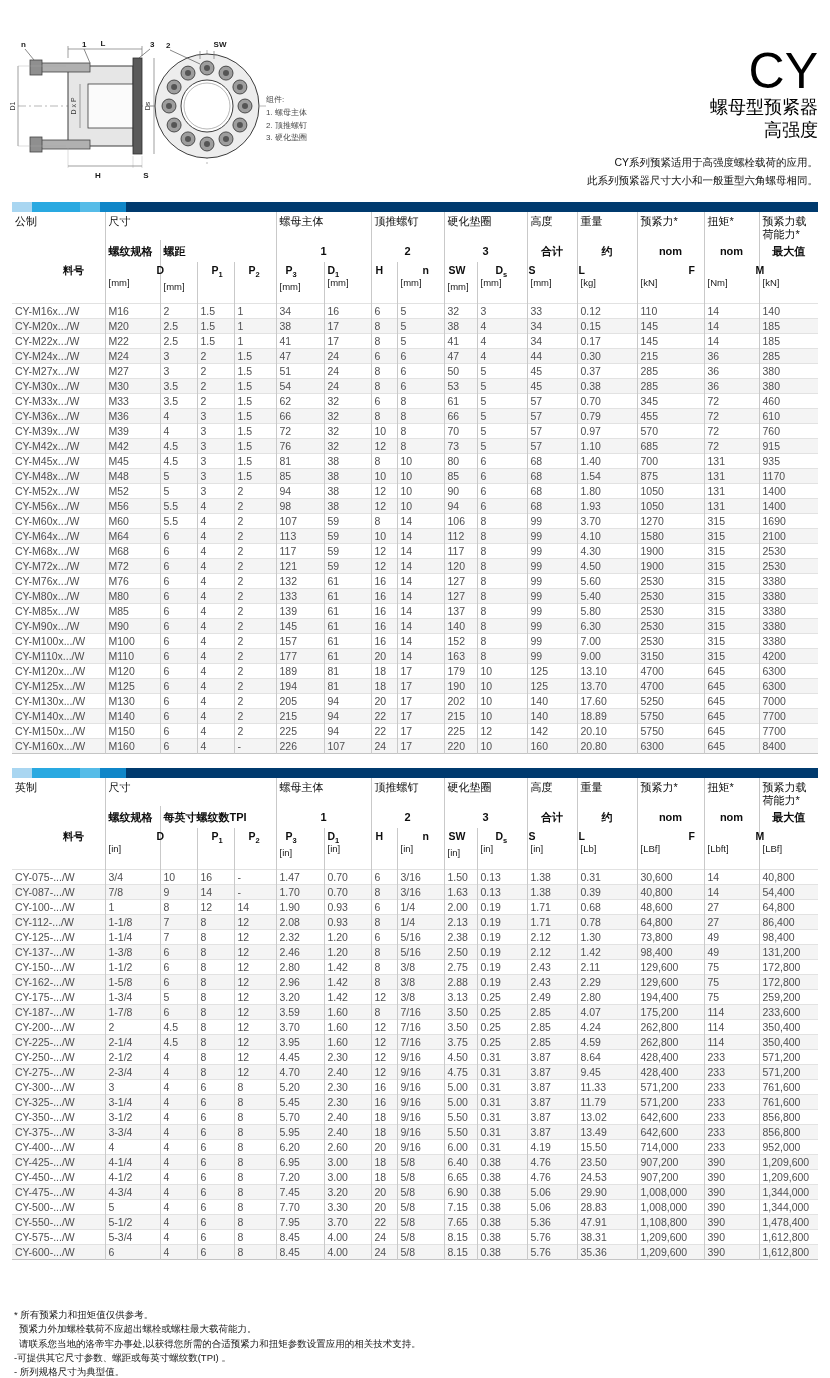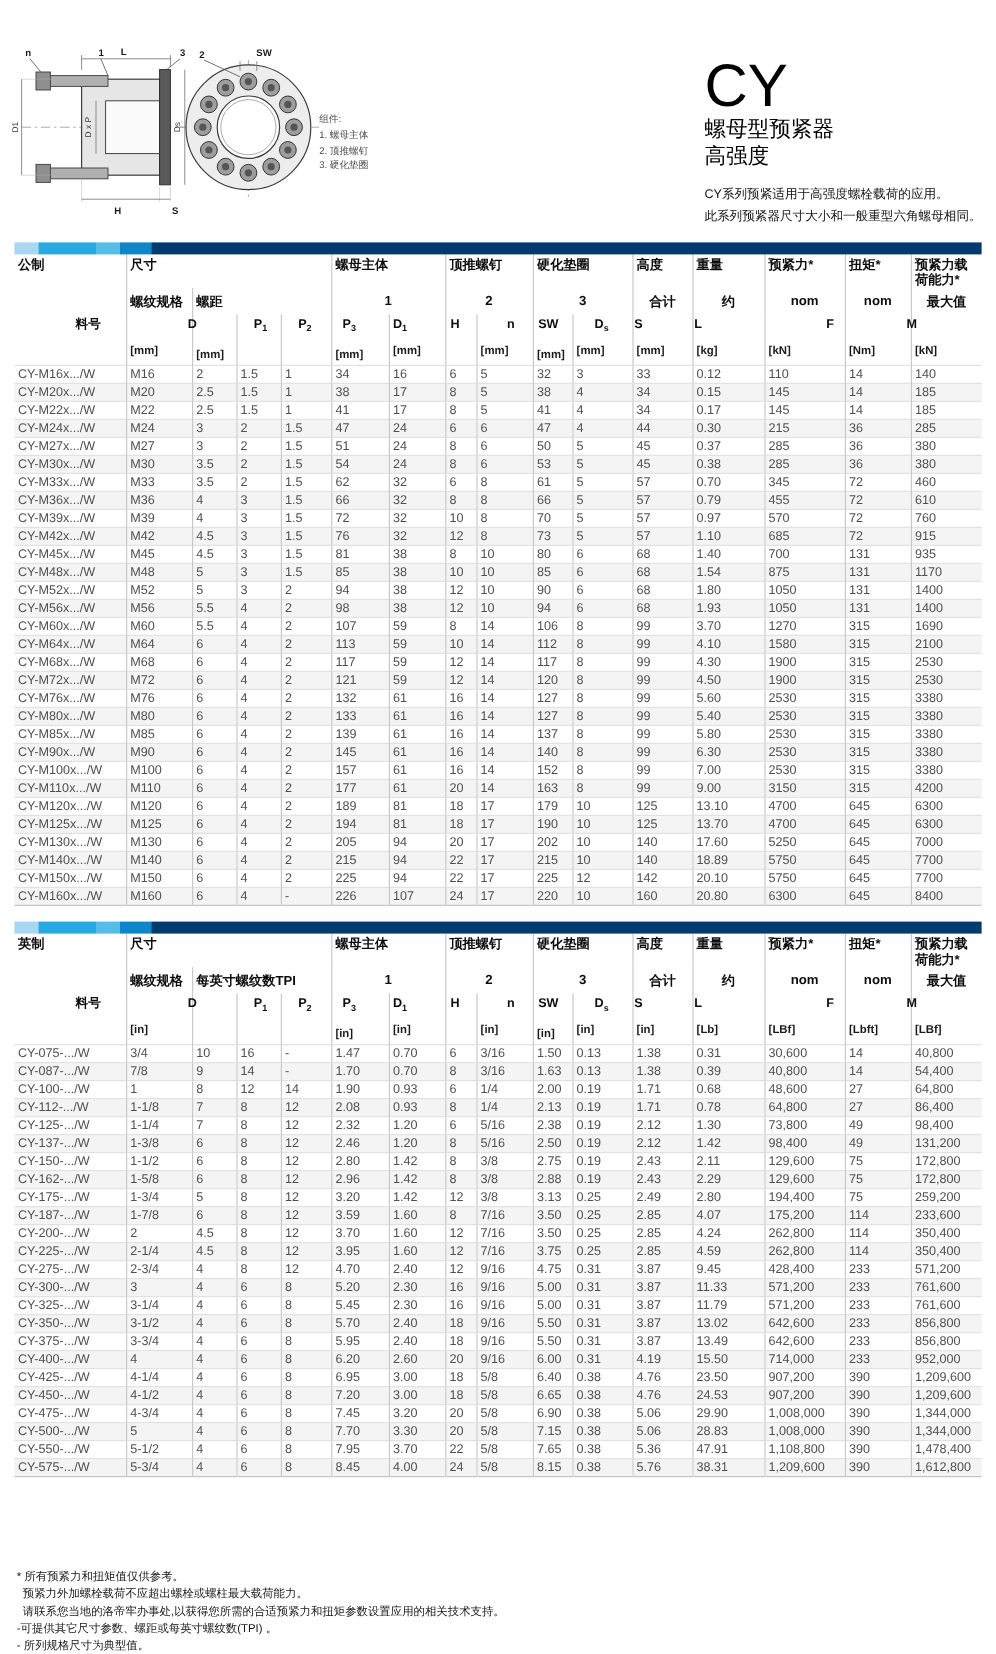--- a/index.html
+++ b/index.html
@@ -1,43 +1,43 @@
 <!DOCTYPE html>
 <html><head>
 <meta charset="utf-8">
 <style>
   html,body{margin:0;padding:0;background:#fff;}
   .page{position:relative;width:830px;height:1378px;background:#fff;overflow:hidden;
         font-family:"Liberation Sans","DejaVu Sans",sans-serif;color:#1a1a1a;}
   
   .drawing{position:absolute;left:10px;top:36px;}
   .legend{position:absolute;left:266px;top:94px;font-size:8px;color:#4a4a4a;line-height:1.6;}
-  .titleblock{position:absolute;right:12px;top:46px;}
+  .titleblock{position:absolute;right:12px;top:46px;text-align:right;}
   .title-code{font-size:50px;line-height:1.0;font-weight:400;color:#000;}
   .title-sub{font-size:18px;line-height:1.25;font-weight:400;color:#000;}
   .title-desc{margin-top:13px;font-size:10.5px;line-height:1.7;color:#111;}
   
   .bluebar{display:flex;height:10px;width:806px;}
   .bluebar div{height:100%;}
   
   .tblock{position:absolute;left:12px;width:806px;}
   .tblock.metric{top:202px;}
   .tblock.imperial{top:768px;}
   table.dt{border-collapse:collapse;table-layout:fixed;width:806px;border-bottom:1px solid #c4c4c4;}
   table.dt th,table.dt td{box-sizing:border-box;border-left:1px solid #c9c9c9;}
   table.dt th.first,table.dt td.first{border-left:none;}
-  .g1 th{height:22px;text-align:left;font-size:11px;font-weight:bold;color:#0d0d0d;
+  .g1 th{height:22px;text-align:left;font-size:11px;font-weight:normal;color:#0d0d0d;
          padding:3px 3px 0 3px;vertical-align:top;line-height:1.15;}
   .g2 th{height:22px;text-align:left;font-size:11px;font-weight:bold;color:#0d0d0d;
          padding:1px 3px;vertical-align:middle;white-space:nowrap;}
   .g2 th.c{text-align:center;}
   .g3 th{height:41px;text-align:left;font-size:10.5px;padding:2px 3px;vertical-align:top;}
   .g3 .bl{display:block;font-weight:bold;color:#0d0d0d;min-height:13px;line-height:13px;padding-left:48px;}
   .g3 sub{font-size:7.5px;}
-  .g3 .u{display:block;font-weight:bold;font-size:9.5px;color:#1a1a1a;margin-top:10px;line-height:12px;}
+  .g3 .u{display:block;font-weight:normal;font-size:9.5px;color:#1a1a1a;margin-top:0;line-height:12px;}
   tbody td{font-size:10.5px;color:#4f4f51;padding:0 3px;height:15px;line-height:14px;
            border-top:1px solid #e2e2e2;white-space:nowrap;overflow:hidden;}
   tbody tr:nth-child(even) td{background:#f4f4f4;}
   
   .footnotes{position:absolute;left:14px;top:1308px;font-size:9.5px;color:#161616;line-height:1.5;}
   .footnotes .ind{padding-left:5px;}
   
   .drawing text{font-family:"Liberation Sans","DejaVu Sans",sans-serif;}
   .lbl{font-size:8px;font-weight:bold;fill:#1a1a1a;}
   .dim{font-size:7px;fill:#333;}
@@ -1150,20 +1150,38 @@
               <td>7/16</td>
               <td>3.75</td>
               <td>0.25</td>
               <td>2.85</td>
               <td>4.59</td>
               <td>262,800</td>
               <td>114</td>
               <td>350,400</td>
             </tr>
             <tr>
+              <td class="first">CY-250-.../W</td>
+              <td>2-1/2</td>
+              <td>4</td>
+              <td>8</td>
+              <td>12</td>
+              <td>4.45</td>
+              <td>2.30</td>
+              <td>12</td>
+              <td>9/16</td>
+              <td>4.50</td>
+              <td>0.31</td>
+              <td>3.87</td>
+              <td>8.64</td>
+              <td>428,400</td>
+              <td>233</td>
+              <td>571,200</td>
+            </tr>
+            <tr>
               <td class="first">CY-275-.../W</td>
               <td>2-3/4</td>
               <td>4</td>
               <td>8</td>
               <td>12</td>
               <td>4.70</td>
               <td>2.40</td>
               <td>12</td>
               <td>9/16</td>
               <td>4.75</td>
@@ -1365,20 +1383,38 @@
               <td>24</td>
               <td>5/8</td>
               <td>8.15</td>
               <td>0.38</td>
               <td>5.76</td>
               <td>38.31</td>
               <td>1,209,600</td>
               <td>390</td>
               <td>1,612,800</td>
             </tr>
+            <tr>
+              <td class="first">CY-600-.../W</td>
+              <td>6</td>
+              <td>4</td>
+              <td>6</td>
+              <td>8</td>
+              <td>8.45</td>
+              <td>4.00</td>
+              <td>24</td>
+              <td>5/8</td>
+              <td>8.15</td>
+              <td>0.38</td>
+              <td>5.76</td>
+              <td>35.36</td>
+              <td>1,209,600</td>
+              <td>390</td>
+              <td>1,612,800</td>
+            </tr>
           </tbody>
         </table>
       </div>
   </div>
 
   <div class="footnotes">
     <div>* 所有预紧力和扭矩值仅供参考。</div>
     <div class="ind">预紧力外加螺栓载荷不应超出螺栓或螺柱最大载荷能力。</div>
     <div class="ind">请联系您当地的洛帝牢办事处,以获得您所需的合适预紧力和扭矩参数设置应用的相关技术支持。</div>
     <div>-可提供其它尺寸参数、螺距或每英寸螺纹数(TPI) 。</div>

